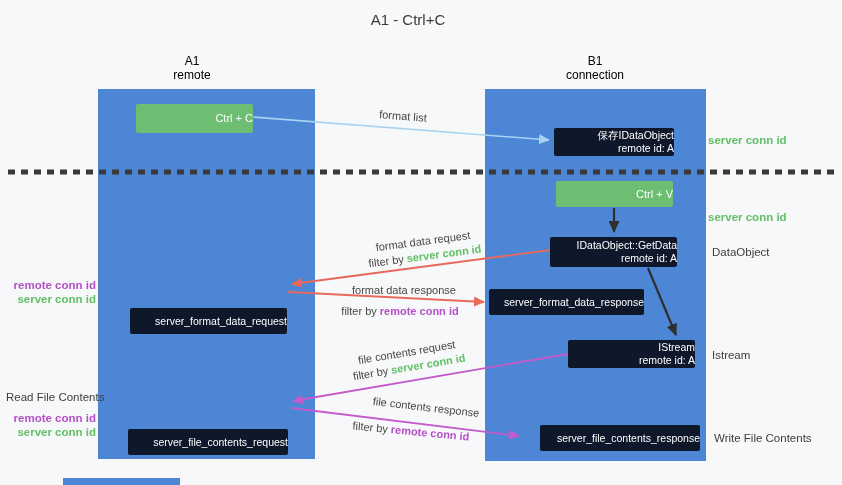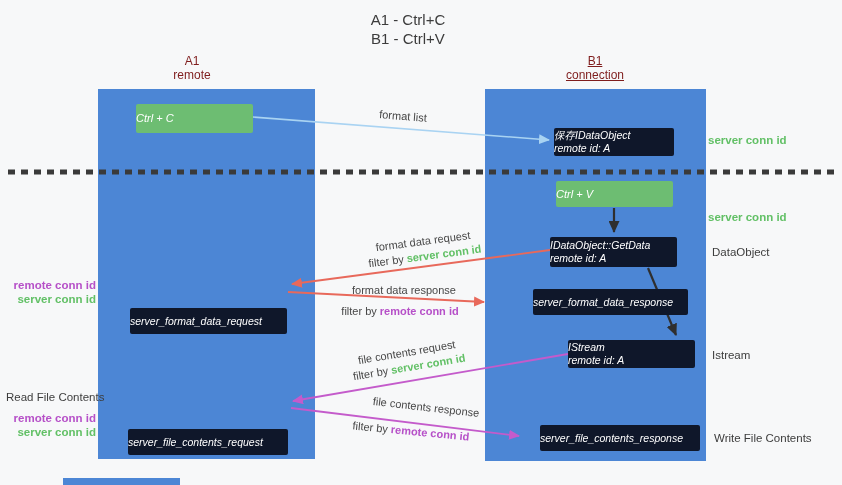--- a/index.html
+++ b/index.html
@@ -8,43 +8,43 @@
     background:#f7f8f9;
     font-family:"Liberation Sans", sans-serif;
     color:#3d3d3d;
   }
   .stage{position:relative;width:842px;height:485px;}
 
   .title{position:absolute;left:308px;top:10px;width:200px;text-align:center;
          font-size:15px;line-height:19px;color:#3c3c3c;}
 
   .col-header{position:absolute;top:54px;width:140px;text-align:center;
-              font-size:12px;line-height:14px;color:#7f1d1d;}
+              font-size:12px;line-height:14px;color:#000000;}
   #hdrA{left:122px;}
-  #hdrB{left:525px;text-decoration:underline;}
+  #hdrB{left:525px;}
 
   .col{position:absolute;top:89px;background:#4c86d5;z-index:1;}
   #colA{left:98px;width:217px;height:370px;}
   #colB{left:485px;width:221px;height:372px;}
 
   svg.overlay{position:absolute;left:0;top:0;z-index:2;pointer-events:none;}
 
   .node{position:absolute;z-index:3;color:#ffffff;border-radius:2px;
-        display:flex;flex-direction:column;align-items:flex-start;justify-content:center;
-        text-align:center;font-size:11px;line-height:13px;font-style:italic;}
+        display:flex;flex-direction:column;align-items:flex-end;justify-content:center;
+        text-align:center;font-size:11px;line-height:13px;}
   .node.small{font-size:10.5px;}
   .green-node{background:#6dbd72;}
   .orange-node{background:#0f172a;}
 
   #nCtrlC{left:136px;top:104px;width:117px;height:29px;}
   #nSave{left:554px;top:128px;width:120px;height:28px;}
   #nCtrlV{left:556px;top:181px;width:117px;height:26px;}
   #nGetData{left:550px;top:237px;width:127px;height:30px;}
   #nFmtReq{left:130px;top:277px;width:157px;height:26px;margin-top:31px;}
-  #nFmtResp{left:489px;top:289px;width:155px;height:26px;margin-left:44px;}
+  #nFmtResp{left:489px;top:289px;width:155px;height:26px;}
   #nIStream{left:568px;top:340px;width:127px;height:28px;}
   #nFileReq{left:128px;top:393px;width:160px;height:26px;margin-top:36px;}
   #nFileResp{left:540px;top:425px;width:160px;height:26px;}
 
   .side-label{position:absolute;z-index:3;font-size:11.5px;white-space:nowrap;}
   .left-label{left:6px;width:90px;text-align:right;white-space:nowrap;}
   .txt-green{color:#62c066;font-weight:bold;}
   .txt-purple{color:#b650c8;font-weight:bold;}
   .txt-dark{color:#3d3d3d;}
 
@@ -73,21 +73,20 @@
   .frag{position:absolute;left:63px;top:478px;width:117px;height:7px;
         background:#4c86d5;z-index:3;}
 </style>
 </head>
 <body>
 
 <div class="stage">
 
   <div class="title">
     <div>A1 - Ctrl+C</div>
-    <div>B1 - Ctrl+V</div>
   </div>
 
   <div class="col-header" id="hdrA">
     <div>A1</div>
     <div>remote</div>
   </div>
   <div class="col-header" id="hdrB">
     <div>B1</div>
     <div>connection</div>
   </div>

